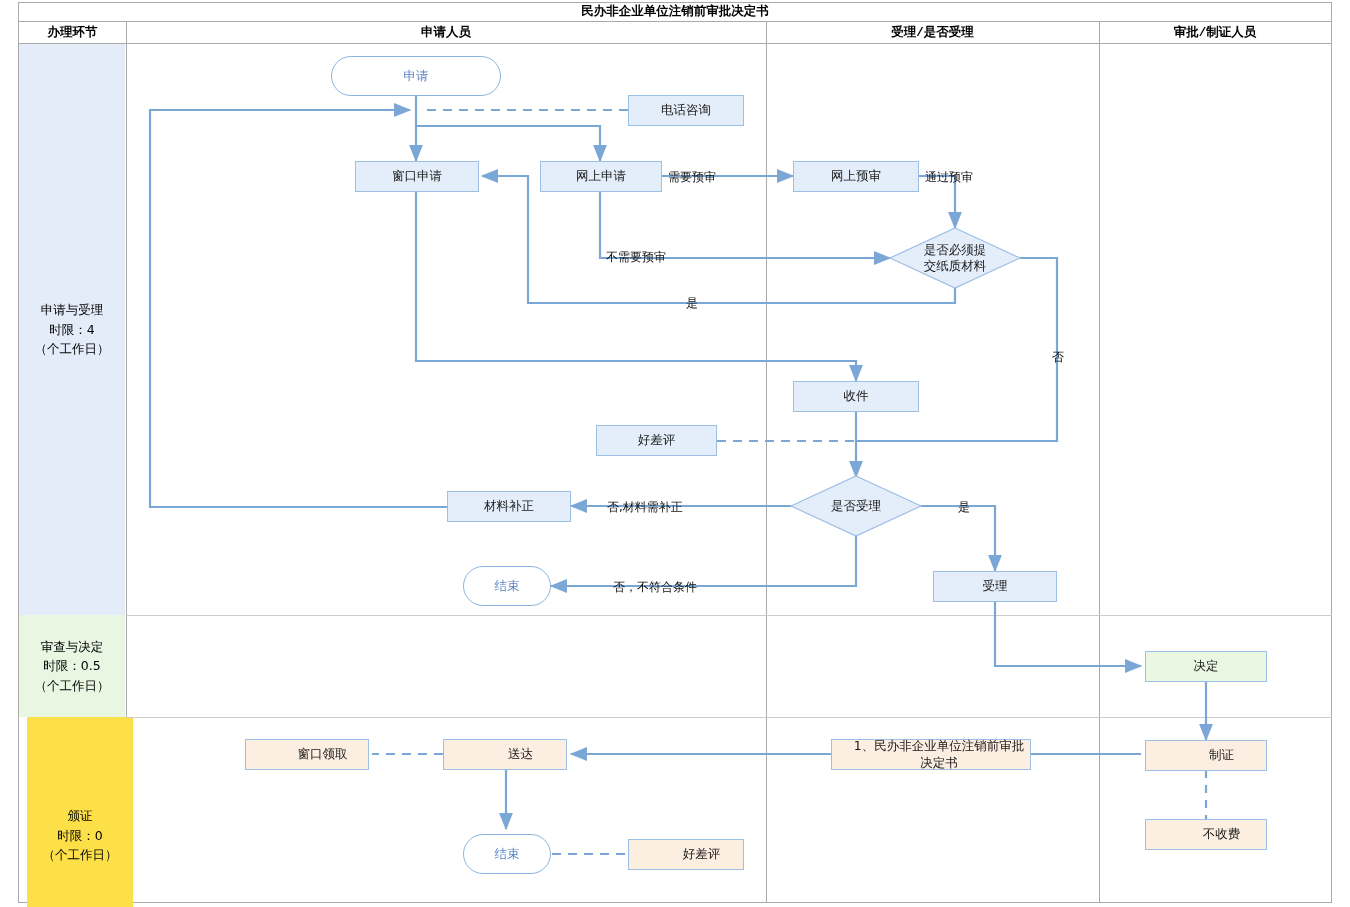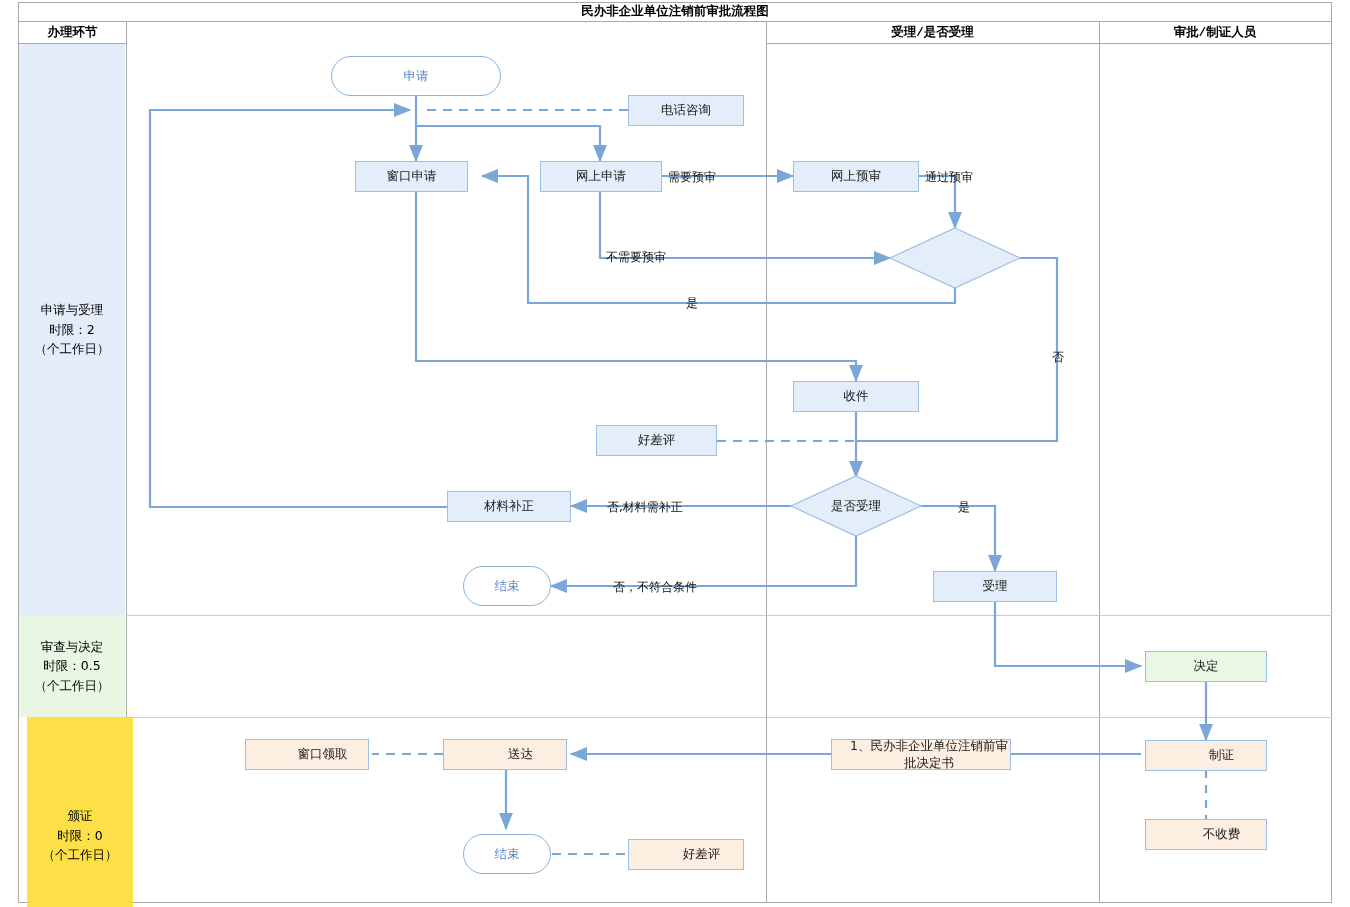--- a/index.html
+++ b/index.html
@@ -36,32 +36,33 @@
   .elabel{position:absolute;font-size:12px;color:#111;background:transparent;white-space:nowrap;}
   .elabel.vert{writing-mode:vertical-rl;text-orientation:upright;letter-spacing:0;}
 </style>
 </head>
 <body>
 
 <div id="page">
 
   <div class="frame"></div>
 
-  <div class="title-bar">民办非企业单位注销前审批流程图</div>
+  <div class="title-bar">民办非企业单位注销前审批决定书</div>
 
   <div class="head-row" style="left:19px;width:107px;">办理环节</div>
+  <div class="head-row" style="left:126px;width:640px;">申请人员</div>
   <div class="head-row" style="left:766px;width:333px;">受理/是否受理</div>
   <div class="head-row" style="left:1099px;width:232px;">审批/制证人员</div>
 
   <div class="col-sep" style="left:126px;top:22px;height:880px;"></div>
   <div class="col-sep" style="left:766px;top:22px;height:880px;"></div>
   <div class="col-sep" style="left:1099px;top:22px;height:880px;"></div>
 
   <div class="stage" style="top:44px;height:571px;background:#e4ecfa;">申请与受理
-时限：2
+时限：4
 （个工作日）</div>
   <div class="stage" style="top:615px;height:102px;background:#e8f6e2;">审查与决定
 时限：0.5
 （个工作日）</div>
   <div class="stage" style="top:717px;height:237px;background:#fde047;margin-left:8px;">颁证
 时限：0
 （个工作日）</div>
 
   <div class="row-sep" style="left:126px;top:615px;width:1206px;"></div>
   <div class="row-sep" style="left:126px;top:717px;width:1206px;"></div>
@@ -120,41 +121,45 @@
     </g>
 
     <g fill="#e4edfa" stroke="#9cbfe6" stroke-width="1.2">
       <polygon points="955,228 1020,258 955,288 890,258"></polygon>
       <polygon points="856,476 921,506 856,536 791,506"></polygon>
     </g>
   </svg>
 
   <div class="node n-term" style="left:331px;top:56px;width:170px;height:40px;">申请</div>
   <div class="node n-blue" style="left:628px;top:95px;width:116px;height:31px;">电话咨询</div>
-  <div class="node n-blue" style="left:355px;top:161px;width:113px;height:31px;">窗口申请</div>
+  <div class="node n-blue" style="left:355px;top:161px;width:124px;height:31px;">窗口申请</div>
   <div class="node n-blue" style="left:540px;top:161px;width:122px;height:31px;">网上申请</div>
   <div class="node n-blue" style="left:793px;top:161px;width:126px;height:31px;">网上预审</div>
 
+  <div class="node n-diamond" style="left:890px;top:228px;width:130px;height:60px;white-space:pre-line;">
+    <span class="diamond-label">是否必须提
+交纸质材料</span>
+  </div>
 
   <div class="node n-blue" style="left:793px;top:381px;width:126px;height:31px;">收件</div>
   <div class="node n-blue" style="left:596px;top:425px;width:121px;height:31px;">好差评</div>
 
   <div class="node n-diamond" style="left:791px;top:476px;width:130px;height:60px;">
     <span class="diamond-label">是否受理</span>
   </div>
 
   <div class="node n-blue" style="left:447px;top:491px;width:124px;height:31px;">材料补正</div>
   <div class="node n-term" style="left:463px;top:566px;width:88px;height:40px;">结束</div>
   <div class="node n-blue" style="left:933px;top:571px;width:124px;height:31px;">受理</div>
 
   <div class="node n-green" style="left:1145px;top:651px;width:122px;height:31px;">决定</div>
 
   <div class="node n-orange" style="left:1145px;top:740px;width:122px;height:31px;">制证</div>
   <div class="node n-orange" style="left:1145px;top:819px;width:122px;height:31px;">不收费</div>
-  <div class="node n-orange" style="left:831px;top:739px;width:180px;height:31px;justify-content:flex-start;padding-left:16px;">1、民办非企业单位注销前审批决定书</div>
+  <div class="node n-orange" style="left:831px;top:739px;width:200px;height:31px;justify-content:flex-start;padding-left:16px;">1、民办非企业单位注销前审批决定书</div>
   <div class="node n-orange" style="left:443px;top:739px;width:124px;height:31px;">送达</div>
   <div class="node n-orange" style="left:245px;top:739px;width:124px;height:31px;">窗口领取</div>
   <div class="node n-term" style="left:463px;top:834px;width:88px;height:40px;">结束</div>
   <div class="node n-orange" style="left:628px;top:839px;width:116px;height:31px;">好差评</div>
 
   <div class="elabel" style="left:668px;top:169px;">需要预审</div>
   <div class="elabel" style="left:925px;top:169px;">通过预审</div>
   <div class="elabel" style="left:606px;top:249px;">不需要预审</div>
   <div class="elabel" style="left:686px;top:295px;">是</div>
   <div class="elabel vert" style="left:1049px;top:342px;">否</div>

